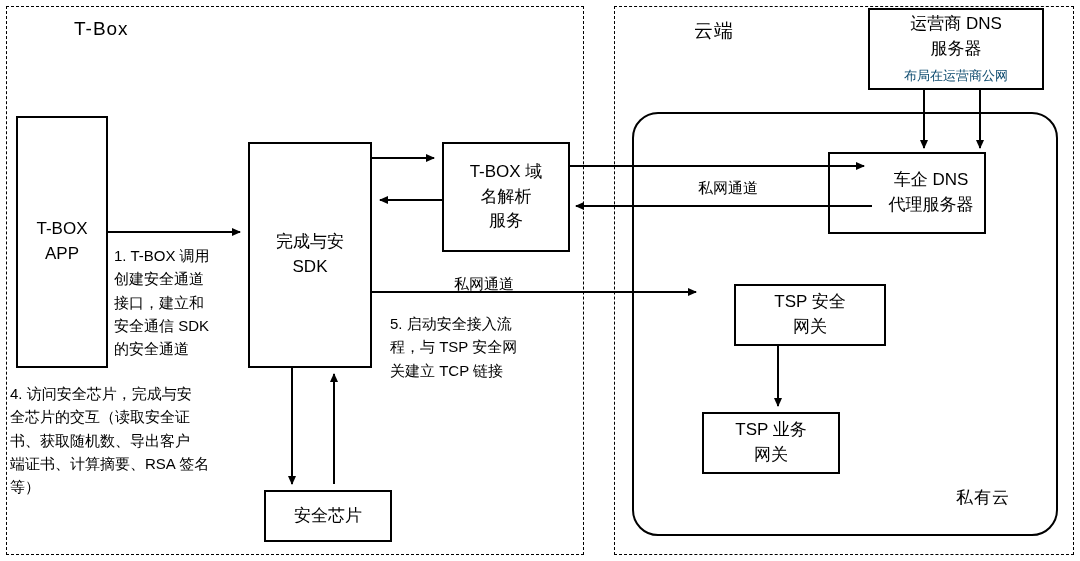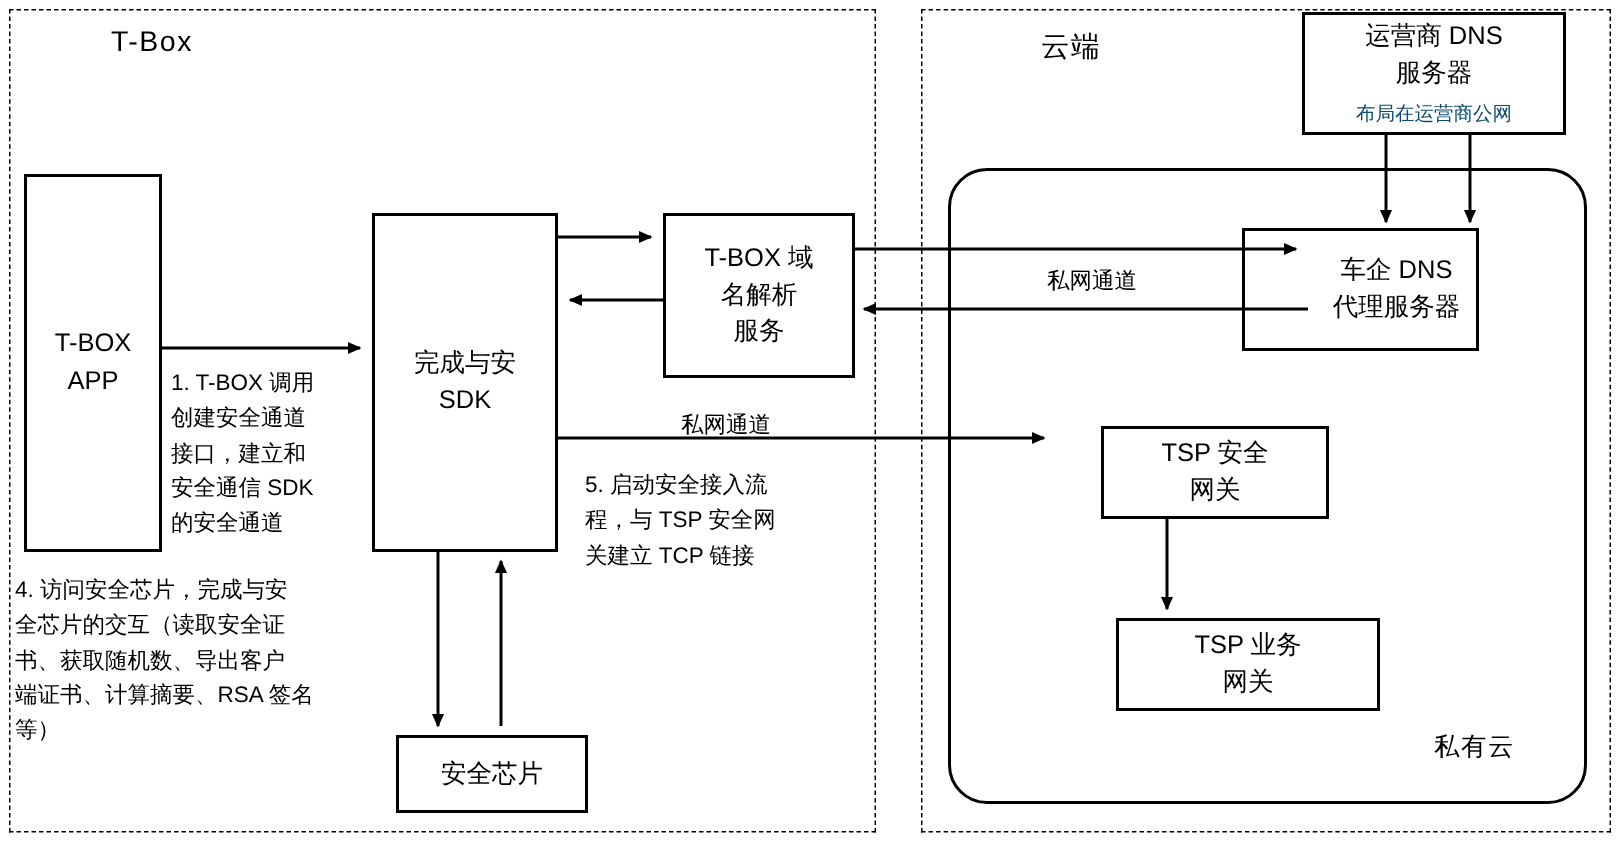--- a/index.html
+++ b/index.html
@@ -113,21 +113,21 @@
   <div class="box" style="left:828px; top:152px; width:158px; height:82px;padding-left:48px;">
     <span class="line">车企 DNS</span>
     <span class="line">代理服务器</span>
   </div>
 
   <div class="box" style="left:702px; top:284px; width:152px; height:62px;margin-left:32px;">
     <span class="line">TSP 安全</span>
     <span class="line">网关</span>
   </div>
 
-  <div class="box" style="left:702px; top:412px; width:176px; height:62px;margin-left:42px;">
+  <div class="box" style="left:702px; top:412px; width:138px; height:62px;">
     <span class="line">TSP 业务</span>
     <span class="line">网关</span>
   </div>
 
   <div class="note" style="left:114px; top:244px; width:130px;">1. T-BOX 调用
 创建安全通道
 接口，建立和
 安全通信 SDK
 的安全通道</div>
 

